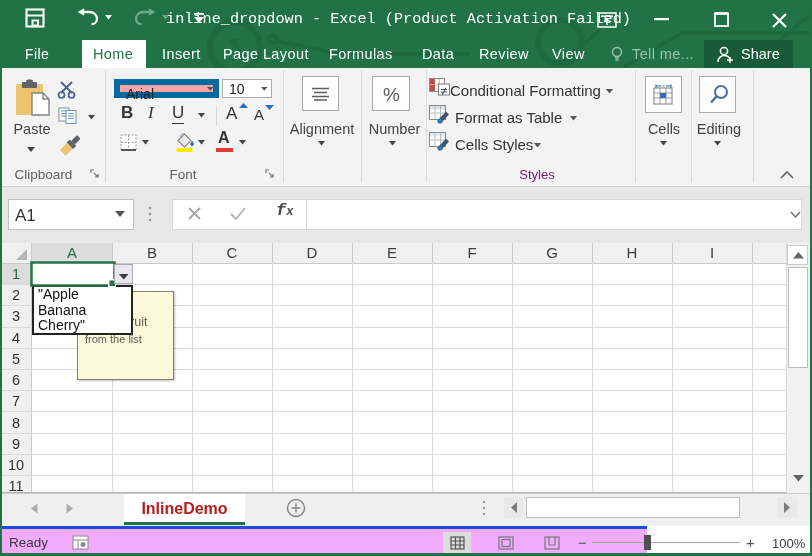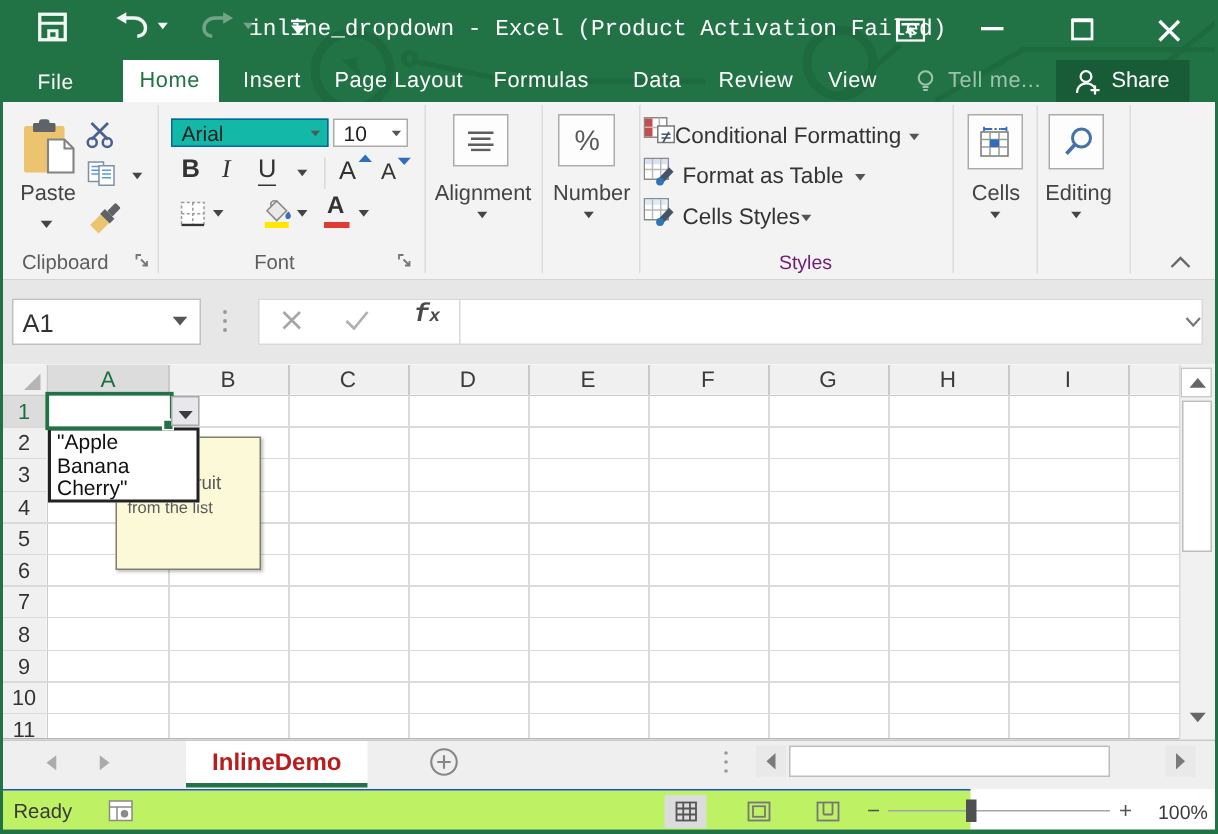--- a/index.html
+++ b/index.html
@@ -137,21 +137,21 @@
         <rect x="1" y="8.5" width="10" height="8" fill="#ECC46F"></rect>
         <rect x="11" y="8" width="4.5" height="9" fill="#5F6368"></rect>
         <rect x="15.5" y="10" width="8" height="5" rx="1" fill="#5F6368"></rect>
       </g>
     </svg>
     <div class="abs" style="left:0px;top:99px;width:87px;text-align:center;font-size:13.5px;color:#5E5E5E;">Clipboard</div>
     <svg class="abs" style="left:90px;top:101px;" width="11" height="11" viewBox="0 0 11 11">
       <path d="M1,4 v-3 h3 M4,4 l4,4 M8,5 v3 h-3" stroke="#777" fill="none" stroke-width="1.2"></path>
     </svg>
 
-    <div class="abs" style="left:114px;top:11px;width:105px;height:19px;background:#14b8a6;border:1px solid #0369a1;font-size:14px;color:#222;padding:1px 0 0 6px;">Arial</div>
+    <div class="abs" style="left:114px;top:11px;width:105px;height:19px;background:#fca5a5;border:6px solid #0369a1;font-size:14px;color:#222;padding:1px 0 0 6px;">Arial</div>
     <svg class="abs" style="left:207px;top:19px;" width="7" height="4">
         <path d="M0,0 h6.5 l-3.25,3.8 z" fill="#555"></path>
       </svg>
     <div class="abs" style="left:222px;top:11px;width:50px;height:19px;background:#fff;border:1px solid #ABABAB;font-size:14px;color:#222;padding:1px 0 0 6px;">10</div>
     <svg class="abs" style="left:261px;top:19px;" width="7" height="4">
         <path d="M0,0 h6.5 l-3.25,3.8 z" fill="#555"></path>
       </svg>
     <div class="abs" style="left:121px;top:35px;font-size:17px;font-weight:bold;color:#333;">B</div>
     <div class="abs" style="left:148px;top:35px;font-size:17px;font-style:italic;font-family:'Liberation Serif',serif;color:#333;">I</div>
     <div class="abs" style="left:172px;top:35px;font-size:17px;color:#333;border-bottom:1.5px solid #333;">U</div>
@@ -398,21 +398,21 @@
     <svg class="abs" style="left:510px;top:8px;" width="8" height="11">
         <path d="M7,0 L1,5.5 L7,11 z" fill="#7B7B7B"></path>
       </svg>
     <div class="abs" style="left:526px;top:3px;width:214px;height:21px;background:#fff;border:1px solid #BDBDBD;"></div>
     <div class="abs" style="left:777px;top:3px;width:20px;height:21px;background:#E9E9E9;"></div>
     <svg class="abs" style="left:783px;top:8px;" width="8" height="11">
         <path d="M1,0 L7,5.5 L1,11 z" fill="#7B7B7B"></path>
       </svg>
   </div>
 
-  <div class="abs" style="left:0;top:526px;width:647px;height:27px;background:#bef264;border-top:1px solid #1d4ed8;">
+  <div class="abs" style="left:0;top:526px;width:647px;height:27px;background:#f0abfc;border-top:3px solid #1d4ed8;">
     <div class="abs" style="left:9px;top:6px;font-size:13.5px;color:#3A3A3A;">Ready</div>
     <svg class="abs" style="left:72px;top:6px;" width="17" height="15" viewBox="0 0 17 15">
       <rect x="1" y="1" width="15" height="13" fill="#fff" stroke="#8A8A8A"></rect>
       <path d="M1,5 h15 M6,5 v9" stroke="#8A8A8A"></path>
       <circle cx="11" cy="9.5" r="2.5" fill="#8A8A8A"></circle>
     </svg>
     <div class="abs" style="left:443px;top:3px;width:28px;height:22px;background:#DCDCDC;"></div>
     <svg class="abs" style="left:450px;top:7px;" width="15" height="14" viewBox="0 0 15 14">
       <rect x="1" y="1" width="13" height="12" fill="none" stroke="#555" stroke-width="1.2"></rect>
       <path d="M1,5 h13 M1,9 h13 M5.5,1 v12 M10,1 v12" stroke="#555" stroke-width="1.2"></path>

